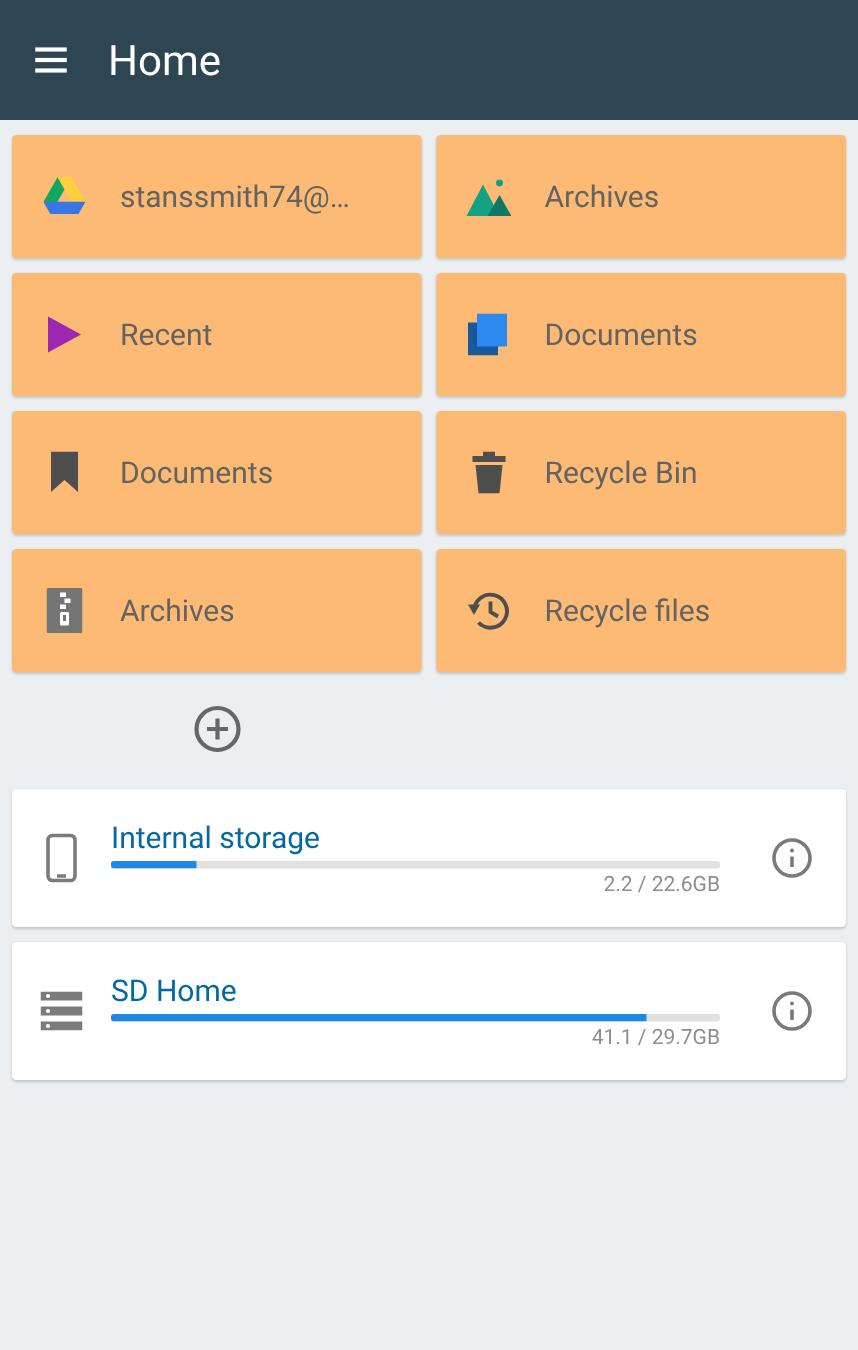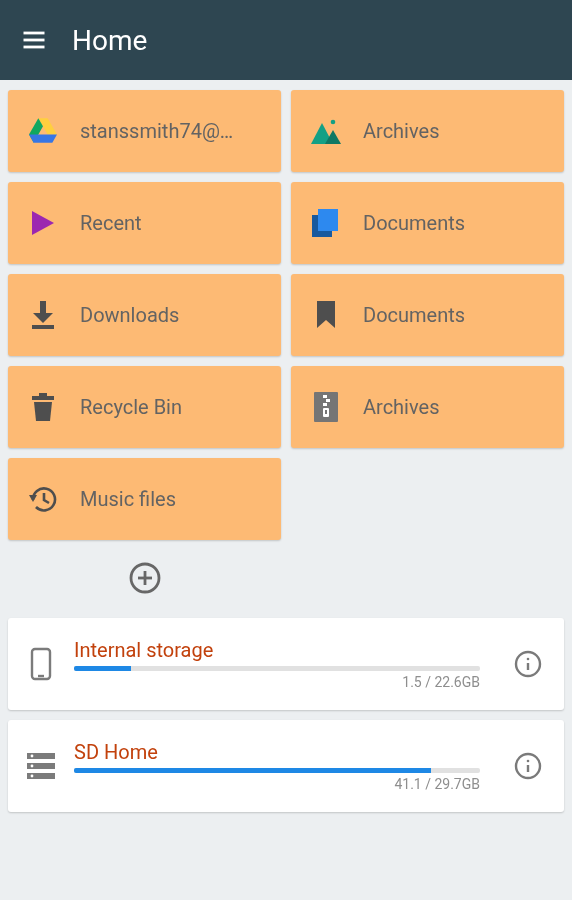--- a/index.html
+++ b/index.html
@@ -10,21 +10,21 @@
   .grid { padding:10px 8px 2px 8px; display:grid; grid-template-columns:1fr 1fr; gap:10px; }
   .card { background:#fdba74; border-radius:3px; box-shadow:0 1px 2px rgba(0,0,0,.18); height:82px; display:flex; align-items:center; padding:0 20px; gap:22px; cursor:pointer; }
   .card .ic { width:30px; height:30px; display:flex; align-items:center; justify-content:center; flex-shrink:0;}
   .card .lab { color:#636363; font-size:20px; white-space:nowrap; overflow:hidden; text-overflow:ellipsis; }
   .add-row { height:72px; display:flex; align-items:center; }
   .add-row .plus { margin-left:128px; color:#676767; }
   .stores { padding:4px 8px 0 8px; display:flex; flex-direction:column; gap:10px; }
   .store { background:#fff; border-radius:3px; box-shadow:0 1px 2px rgba(0,0,0,.18); height:92px; display:flex; align-items:center; padding:0 14px 0 18px; gap:18px; }
   .store .sic { width:30px; color:#7b7b7b; flex-shrink:0; display:flex; align-items:center; justify-content:center;}
   .store .mid { flex:1; }
-  .store .sname { color:#c2410c; font-size:20px; margin-bottom:4px;}
+  .store .sname { color:#0369a1; font-size:20px; margin-bottom:4px;}
   .store .bar { height:5px; background:#e1e1e1; width:100%; border-radius:2px; overflow:hidden; }
   .store .fill { height:100%; background:#1e88e5; }
   .store .usage { color:#8e8e8e; font-size:14px; text-align:right; margin-top:3px; }
   .store .info { width:44px; height:44px; border-radius:50%; display:flex; align-items:center; justify-content:center; color:#7a7a7a; cursor:pointer; margin-left:8px;}
   svg { display:block; }
 </style>
 </head>
 <body>
 
 <div class="header">
@@ -71,30 +71,20 @@
     <span class="ic">
       <svg width="28" height="28" viewBox="0 0 28 28">
           <rect x="0" y="6" width="20" height="22" fill="#18599e"></rect>
           <rect x="6" y="0" width="20" height="22" fill="#2d89ef"></rect>
         </svg>
     </span>
     <span class="lab">Documents</span>
   </div>
   <div class="card">
     <span class="ic">
-      <svg width="26" height="28" viewBox="0 0 26 28" fill="#4e4e4e">
-          <rect x="10" y="0" width="6" height="14"></rect>
-          <polygon points="3,12 23,12 13,22"></polygon>
-          <rect x="2" y="24" width="22" height="4"></rect>
-        </svg>
-    </span>
-    <span class="lab">Downloads</span>
-  </div>
-  <div class="card">
-    <span class="ic">
       <svg width="20" height="28" viewBox="0 0 20 28" fill="#4e4e4e">
           <path d="M1 0 H19 V27 L10 19 L1 27 Z"></path>
         </svg>
     </span>
     <span class="lab">Documents</span>
   </div>
   <div class="card">
     <span class="ic">
       <svg width="24" height="28" viewBox="0 0 24 28" fill="#4e4e4e">
           <rect x="8" y="0" width="8" height="3"></rect>
@@ -118,21 +108,21 @@
     <span class="lab">Archives</span>
   </div>
   <div class="card">
     <span class="ic">
       <svg width="30" height="28" viewBox="0 0 30 28" fill="none" stroke="#4e4e4e" stroke-width="2.6">
           <path d="M5 15 a11 11 0 1 1 3 7"></path>
           <polyline points="16,8 16,15 21,18"></polyline>
           <polygon points="1,10 9,10 5,17" fill="#4e4e4e" stroke="none"></polygon>
         </svg>
     </span>
-    <span class="lab">Music files</span>
+    <span class="lab">Recycle files</span>
   </div>
 </div>
 
 <div class="add-row">
   <span class="plus">
     <svg width="34" height="34" viewBox="0 0 34 34" fill="none" stroke="#676767" stroke-width="2.8">
         <circle cx="17" cy="17" r="14"></circle>
         <line x1="17" y1="10" x2="17" y2="24"></line>
         <line x1="10" y1="17" x2="24" y2="17"></line>
       </svg>
@@ -145,21 +135,21 @@
       <svg width="22" height="34" viewBox="0 0 22 34" fill="none" stroke="#7b7b7b" stroke-width="2.4">
           <rect x="2" y="2" width="18" height="30" rx="3"></rect>
           <line x1="8" y1="29" x2="14" y2="29"></line>
         </svg>
     </span>
     <div class="mid">
       <div class="sname">Internal storage</div>
       <div class="bar">
           <div class="fill" style="width: 14%;"></div>
         </div>
-      <div class="usage">1.5 / 22.6GB</div>
+      <div class="usage">2.2 / 22.6GB</div>
     </div>
     <span class="info">
       <svg width="30" height="30" viewBox="0 0 30 30" fill="none" stroke="#7a7a7a" stroke-width="2.4">
           <circle cx="15" cy="15" r="12"></circle>
           <circle cx="15" cy="10" r="1.3" fill="#7a7a7a" stroke="none"></circle>
           <line x1="15" y1="14" x2="15" y2="21"></line>
         </svg>
     </span>
   </div>
   <div class="store">

